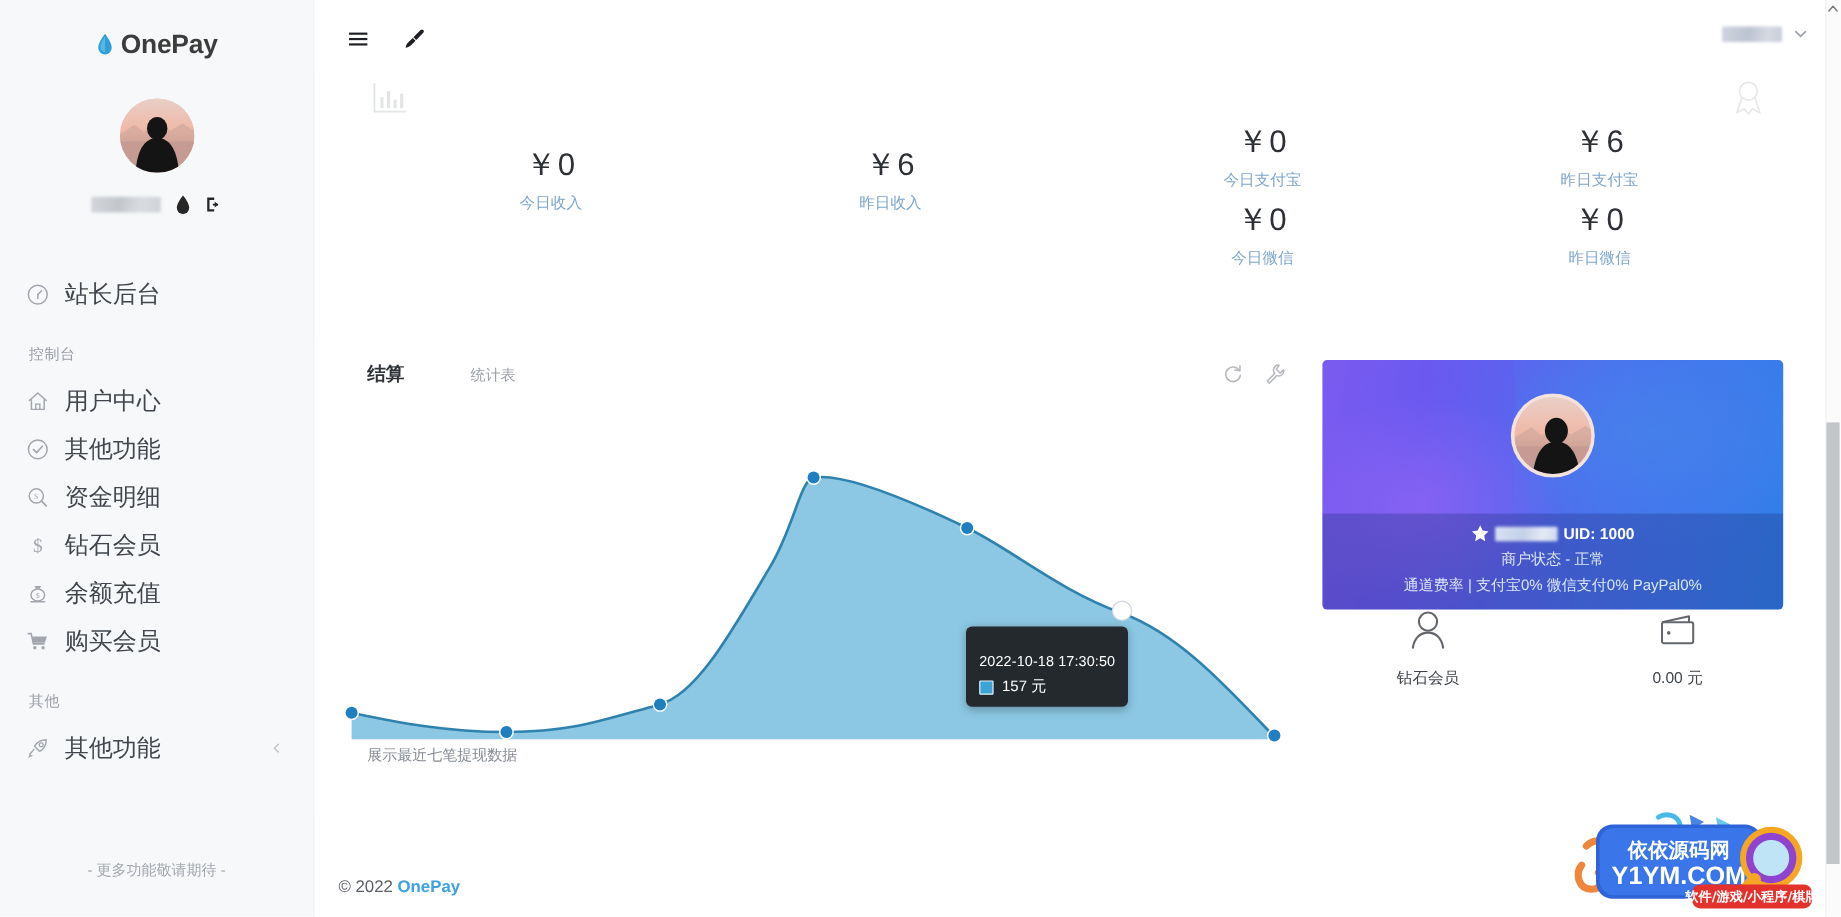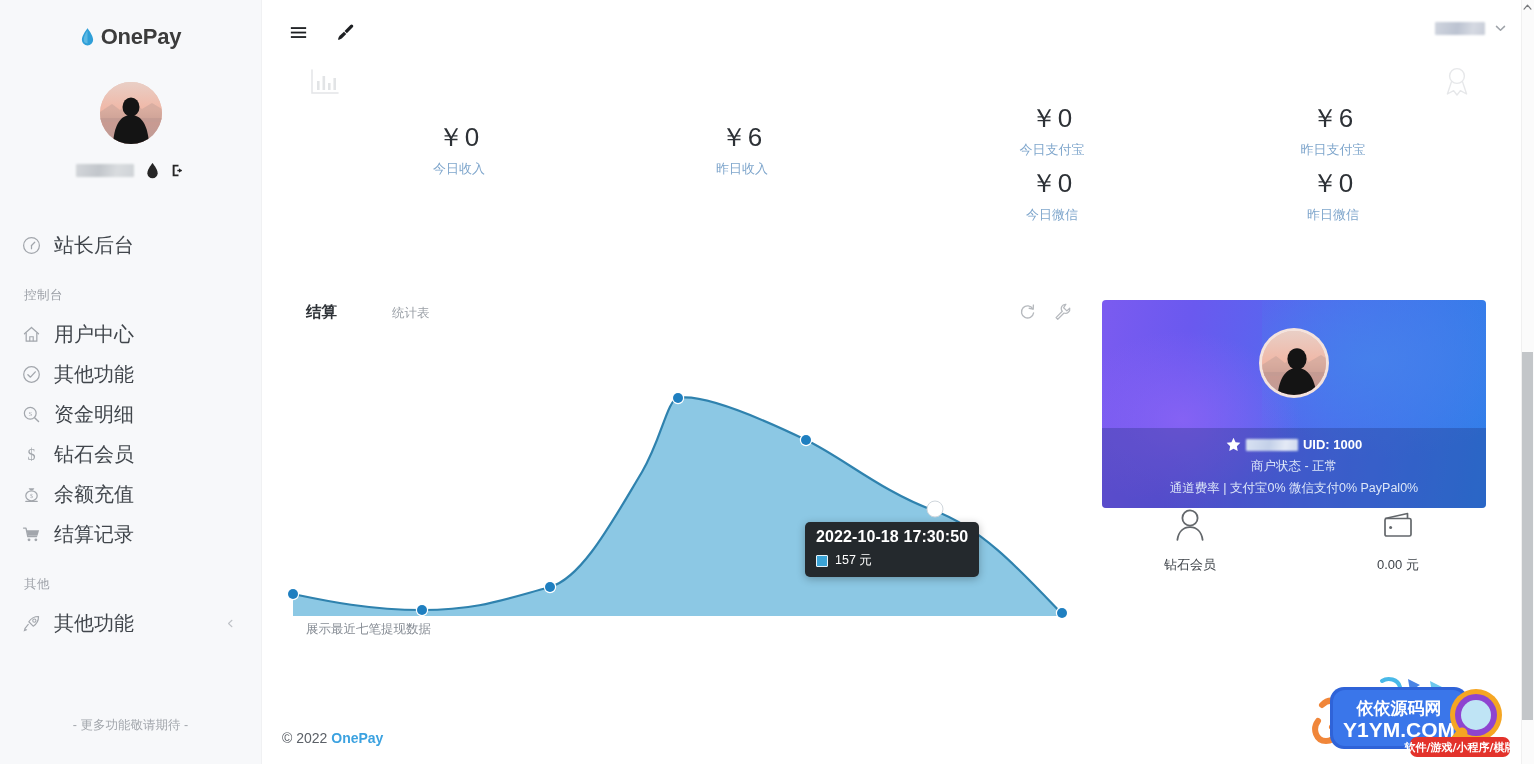--- a/index.html
+++ b/index.html
@@ -126,21 +126,21 @@
   }
 
   
   .tooltip {
     position: absolute; left: 543px; top: 180px;
     background: #24292d; border-radius: 5px;
     padding: 6px 11px 8px 11px; color: #fff;
     box-shadow: 0 2px 8px rgba(0,0,0,.28);
     z-index: 6; white-space: nowrap;
   }
-  .tt-date { font-size: 16px; font-weight: bold; letter-spacing:.1px; }
+  .tt-date { font-size: 12px; font-weight: normal; letter-spacing:.1px;margin-top:16px; }
   .tt-row { display: flex; align-items: center; gap: 7px; margin-top: 6px; }
   .tt-swatch {
     width: 12px; height: 12px; background: #3ba3d6;
     border: 1px solid #e6f3fa; border-radius: 1px;
   }
   .tt-val { font-size: 12.5px; }
 
   
   .member-card {
     position: absolute; left: 1102px; top: 284px;
@@ -322,21 +322,21 @@
         <span class="nav-label">余额充值</span>
       </div>
 
       <div class="nav-item">
         <svg class="nav-ic" viewBox="0 0 20 20">
           <path d="M1.6 3.2 H4.2 L6.1 12.2 H15.4" stroke="#6f757d" stroke-width="1.4" fill="none" stroke-linecap="round" stroke-linejoin="round"></path>
           <path d="M4.9 5.6 H18 L16.3 11.2 H6.1 Z" fill="#6f757d"></path>
           <circle cx="7.4" cy="15.6" r="1.5" fill="#6f757d"></circle>
           <circle cx="14.6" cy="15.6" r="1.5" fill="#6f757d"></circle>
         </svg>
-        <span class="nav-label">结算记录</span>
+        <span class="nav-label">购买会员</span>
       </div>
 
       <div class="nav-gap"></div>
 
       <div class="nav-section-label">其他</div>
 
       <div class="nav-item">
         <svg class="nav-ic" viewBox="0 0 20 20">
           <path d="M17.4 2.6 C13 2.6 9.4 4.6 7.2 8.2 L11.8 12.8 C15.4 10.6 17.4 7 17.4 2.6 Z" fill="none" stroke="#6f757d" stroke-width="1.25" stroke-linejoin="round"></path>
           <circle cx="13" cy="7" r="1.7" fill="none" stroke="#6f757d" stroke-width="1.1"></circle>

